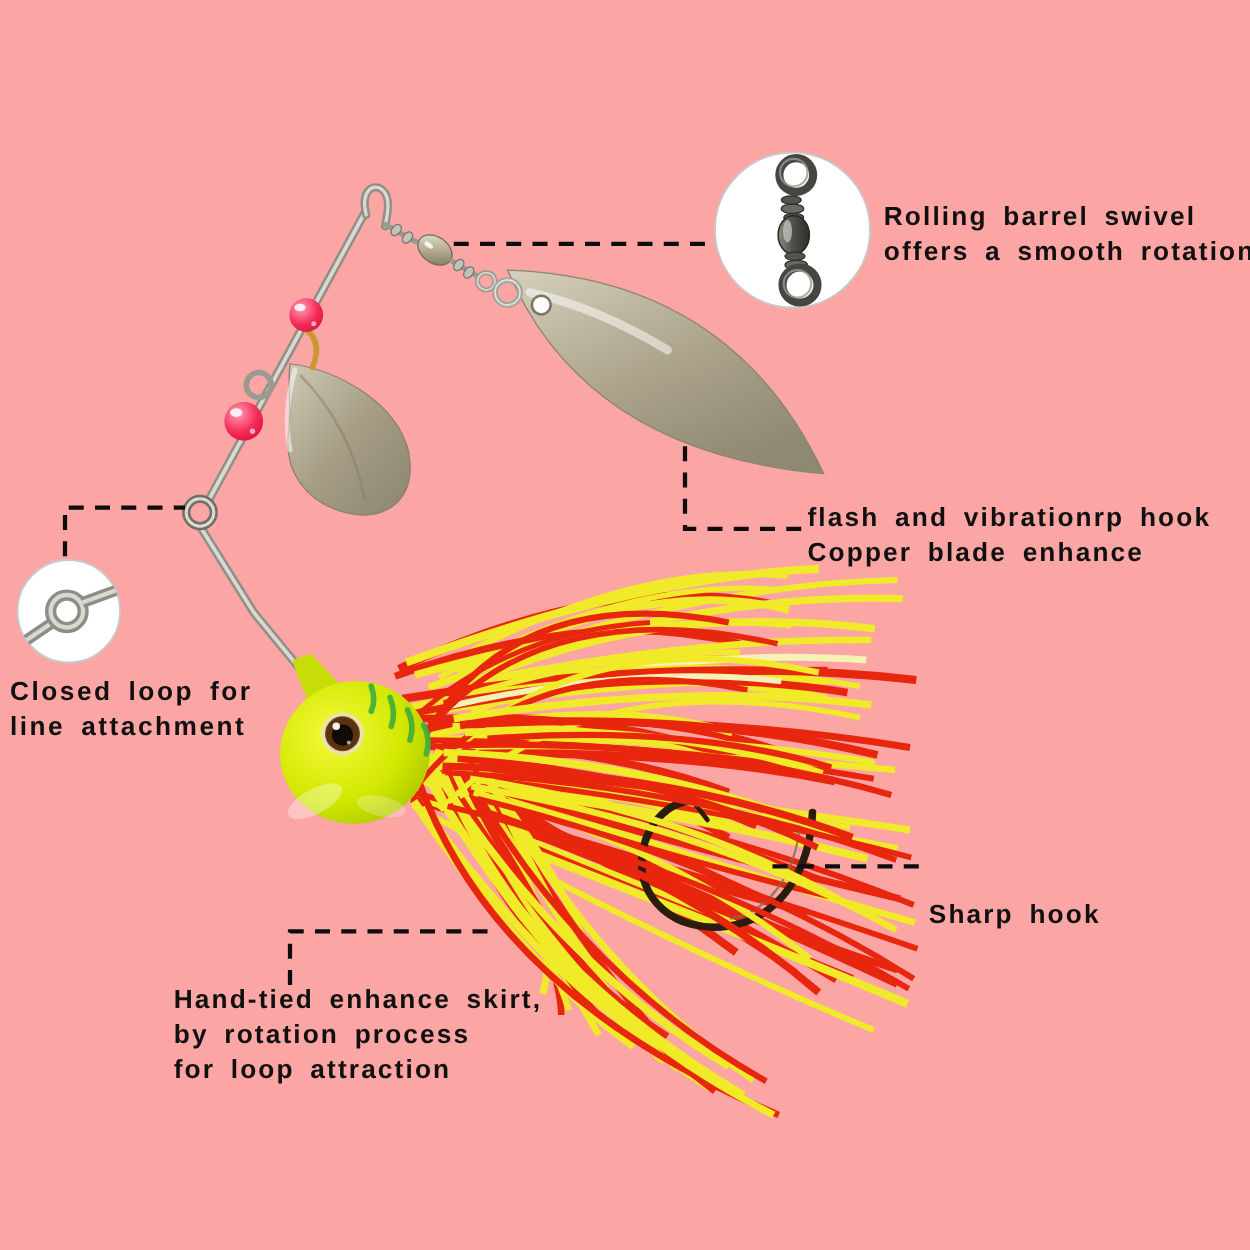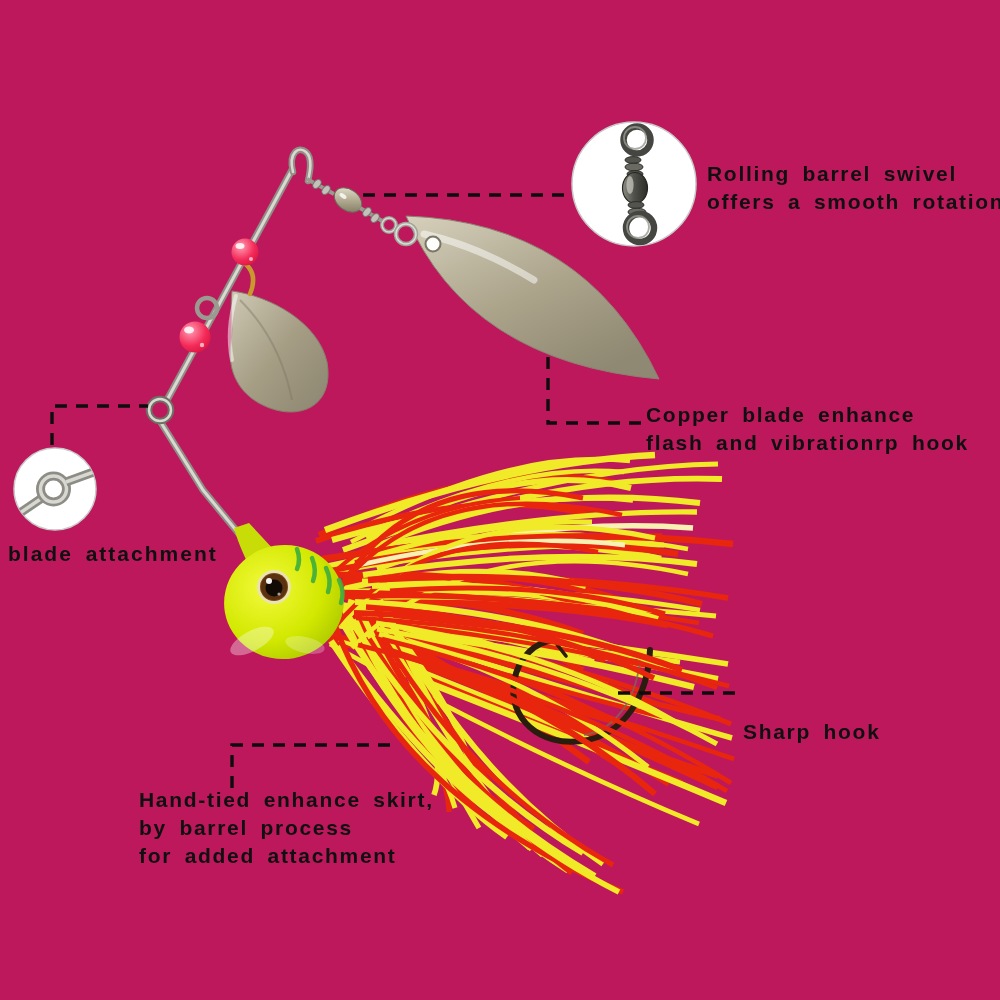--- a/index.html
+++ b/index.html
@@ -1,16 +1,16 @@
 <!DOCTYPE html>
 <html><head>
 <meta charset="utf-8">
 <style>
   html,body{margin:0;padding:0;background:#ffffff;}
-  .stage{position:relative;width:1000px;height:1000px;background:#be185d;overflow:hidden;
+  .stage{position:relative;width:1000px;height:1000px;background:#fca5a5;overflow:hidden;
          font-family:"Liberation Sans",sans-serif;}
   .stage svg.art{position:absolute;left:0;top:0;}
   .label{position:absolute;color:#101010;font-weight:700;font-size:21px;line-height:28px;
          letter-spacing:1.7px;word-spacing:5px;white-space:nowrap;z-index:10;}
   .label div{white-space:nowrap;}
 </style>
 </head>
 <body>
 
 <div class="stage">
@@ -287,28 +287,29 @@
     <path d="M 618,693 L 739,693"></path>
     <path d="M 390,745 L 232,745 L 232,790"></path>
   </g>
 </svg>
 
 <div class="label" style="left:707px;top:160px;">
   <div>Rolling barrel swivel</div>
   <div>offers a smooth rotation</div>
 </div>
 <div class="label" style="left:646px;top:401px;">
+  <div>flash and vibrationrp hook</div>
   <div>Copper blade enhance</div>
-  <div>flash and vibrationrp hook</div>
 </div>
 <div class="label" style="left:8px;top:540px;letter-spacing:2px;">
-  <div>blade attachment</div>
+  <div>Closed loop for</div>
+  <div>line attachment</div>
 </div>
 <div class="label" style="left:743px;top:718px;">
   <div>Sharp hook</div>
 </div>
 <div class="label" style="left:139px;top:786px;">
   <div>Hand-tied enhance skirt,</div>
-  <div>by barrel process</div>
-  <div>for added attachment</div>
+  <div>by rotation process</div>
+  <div>for loop attraction</div>
 </div>
 
 </div>
 
 </body></html>

